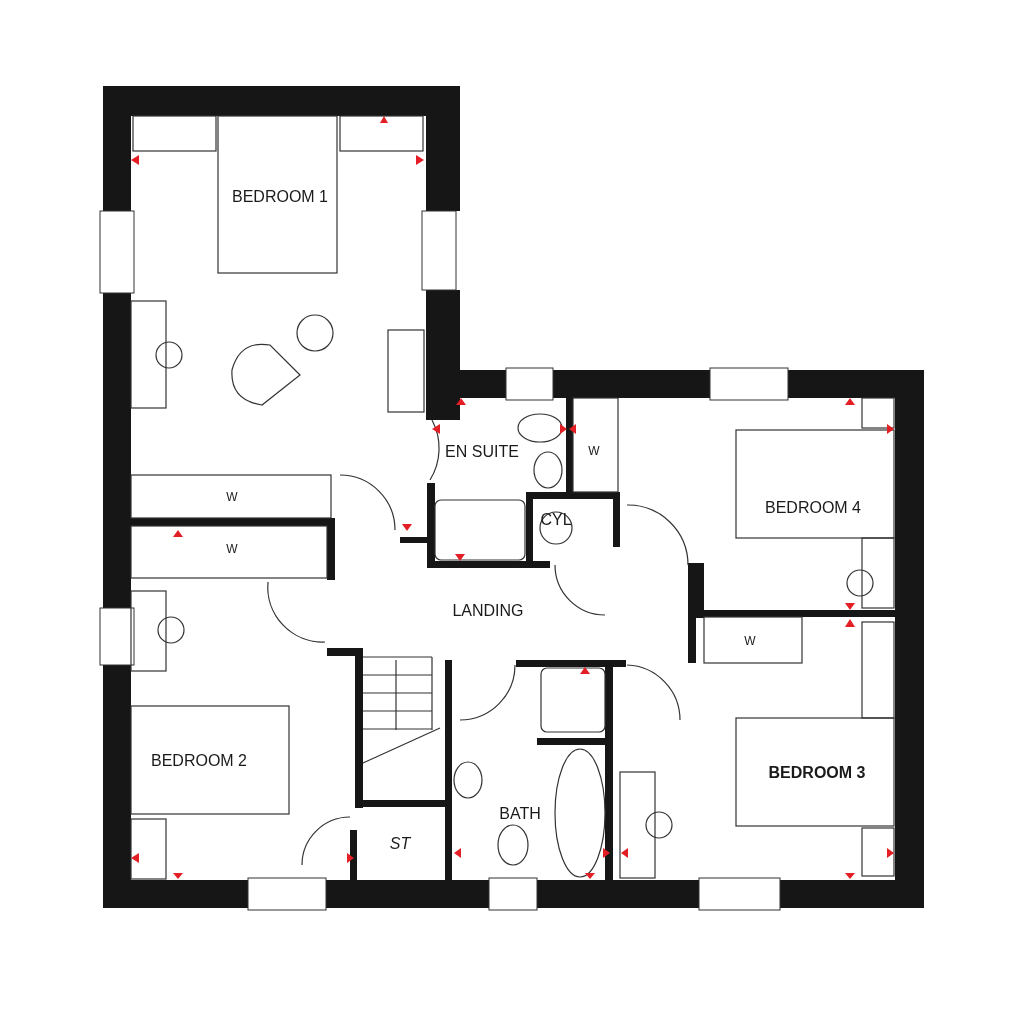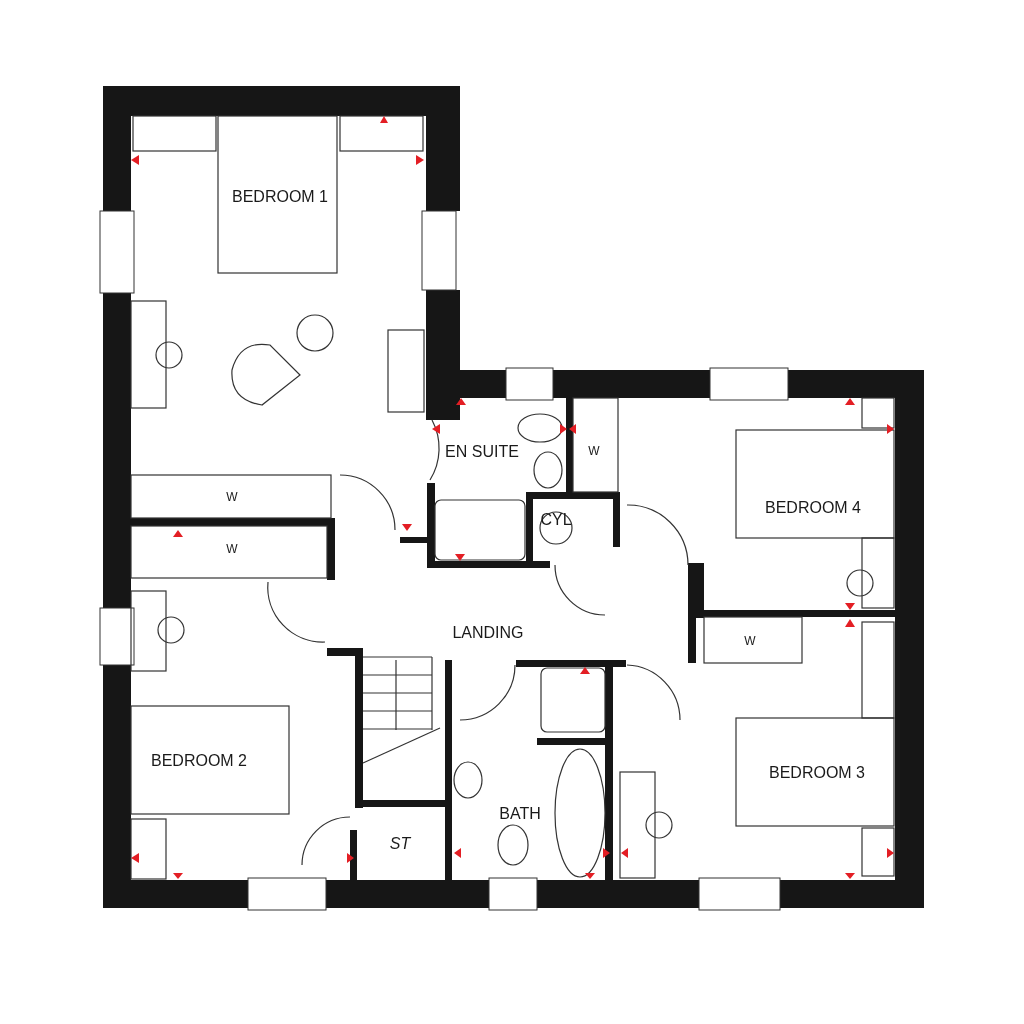--- a/index.html
+++ b/index.html
@@ -152,22 +152,22 @@
     <polygon points="628,848 628,858 621,853"></polygon>
     <polygon points="585,873 595,873 590,879"></polygon>
     <polygon points="845,873 855,873 850,879"></polygon>
     <polygon points="887,848 887,858 894,853"></polygon>
   </g>
 </svg>
 
 <div class="lbl room" style="left:280px;top:197px;">BEDROOM 1</div>
 <div class="lbl room" style="left:482px;top:452px;">EN SUITE</div>
 <div class="lbl room" style="left:813px;top:486px;margin-top:22px;">BEDROOM 4</div>
-<div class="lbl room" style="left:488px;top:611px;margin-top:22px;">LANDING</div>
+<div class="lbl room" style="left:488px;top:611px;">LANDING</div>
 <div class="lbl room" style="left:199px;top:761px;">BEDROOM 2</div>
 <div class="lbl room" style="left:520px;top:814px;">BATH</div>
-<div class="lbl room" style="left:817px;top:773px;">BEDROOM 3</div>
+<div class="lbl room" style="left:817px;top:773px;font-weight:bold;">BEDROOM 3</div>
 <div class="lbl room" style="left:400px;top:844px;font-style:italic;">ST</div>
 <div class="lbl room" style="left:556px;top:520px;">CYL</div>
 <div class="lbl small" style="left:232px;top:497px;">W</div>
 <div class="lbl small" style="left:232px;top:549px;">W</div>
 <div class="lbl small" style="left:594px;top:451px;">W</div>
 <div class="lbl small" style="left:750px;top:641px;">W</div>
 
 </body></html>

